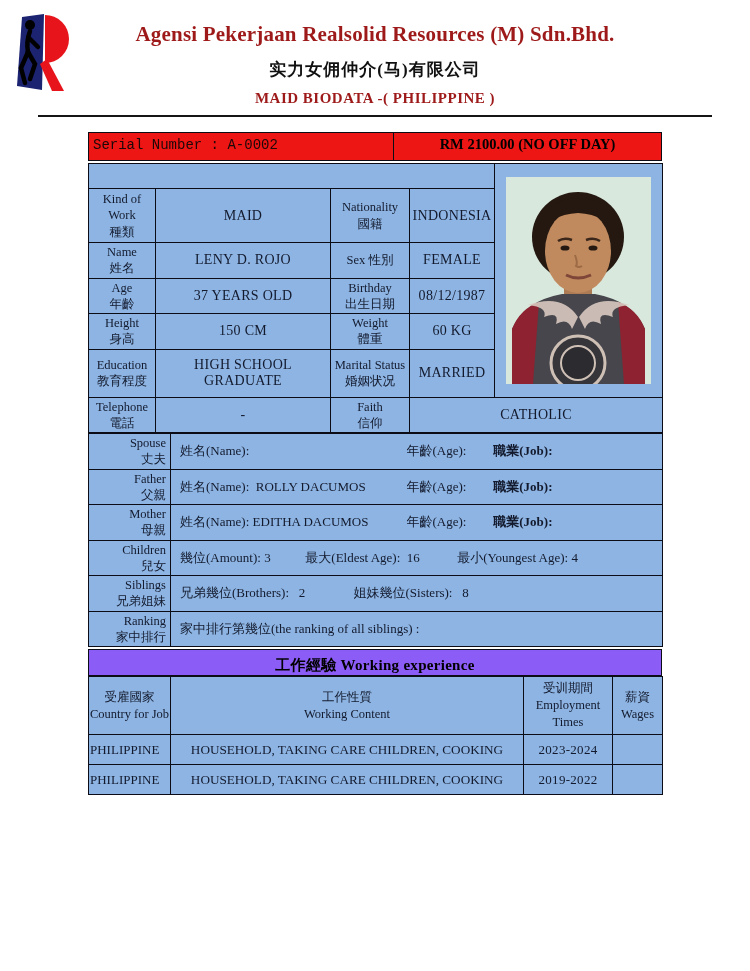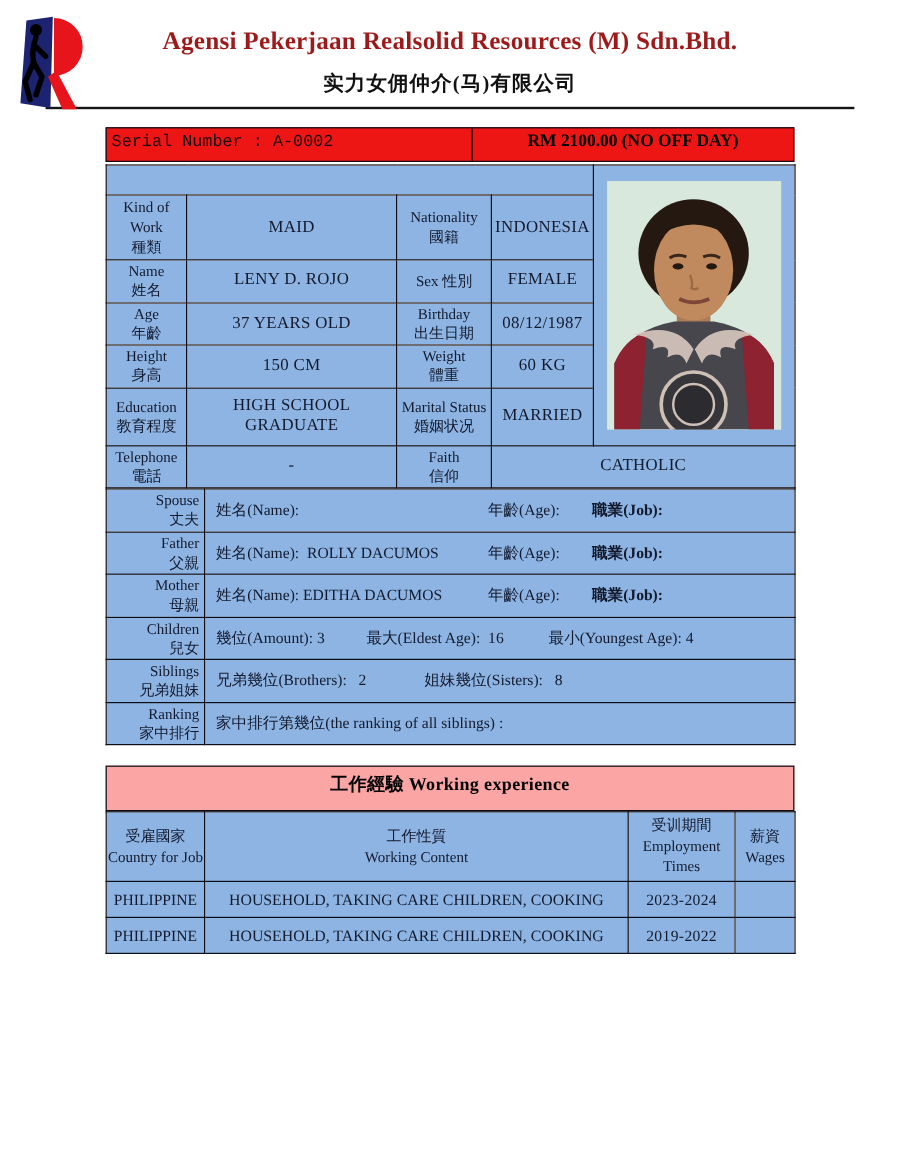--- a/index.html
+++ b/index.html
@@ -32,25 +32,25 @@
   
   .flabel{text-align:right;font-size:12.5px;line-height:1.3;padding:1px 4px 1px 1px;}
   .flabel span{display:block;}
   .fval{font-size:13px;padding:0 0 0 9px;}
   .parts{display:flex;width:100%;}
   .parts span{white-space:pre-wrap;overflow:hidden;}
   .pa span:nth-child(1){flex:0 0 47%;} .pa span:nth-child(2){flex:0 0 18%;} .pa span:nth-child(3){flex:1;font-weight:bold;}
   .pc span:nth-child(1){flex:0 0 26%;} .pc span:nth-child(2){flex:0 0 31.5%;} .pc span:nth-child(3){flex:1;}
   .ps span:nth-child(1){flex:0 0 36%;} .ps span:nth-child(2){flex:1;}
   
-  .expbar{margin-top:17px;height:38px;border:1.5px solid #0c0c16;background:#fca5a5;box-sizing:border-box;
+  .expbar{margin-top:2px;height:27px;border:1.5px solid #0c0c16;background:#8b5cf6;box-sizing:border-box;
           text-align:center;font-weight:bold;color:#000;font-size:15px;line-height:31px;letter-spacing:.3px;}
   .work .hdr{text-align:center;font-size:12.5px;line-height:1.35;padding:2px 0;}
   .work .hdr span{display:block;}
-  .work .country{text-align:center;font-size:13px;}
+  .work .country{text-align:left;font-size:13px;}
   .work .wcontent{text-align:center;font-size:13.2px;white-space:nowrap;padding:0;}
   .work .period{text-align:center;font-size:13px;letter-spacing:.3px;}
 </style>
 </head>
 <body>
 
 <div class="page">
 
   <svg class="logo" viewBox="0 0 56 80" aria-hidden="true">
     <path d="M9,5 L31,2 L29,78 L4,74 Z" fill="#1c2370"></path>
@@ -60,20 +60,21 @@
       <circle cx="17" cy="13" r="5" fill="#000" stroke="none"></circle>
       <path d="M17,19 Q13,30 15,40"></path>
       <path d="M15,40 L22,52 L17,67"></path>
       <path d="M15,40 L8,56 L12,71"></path>
       <path d="M16,26 L25,35"></path>
     </g>
   </svg>
   <div class="htext">
     <div class="company-name">Agensi Pekerjaan Realsolid Resources (M) Sdn.Bhd.</div>
     <div class="company-cn">实力女佣仲介(马)有限公司</div>
+    <div class="doc-title">MAID BIODATA -( PHILIPPINE )</div>
   </div>
   <div class="rule"></div>
 
   <div class="content">
 
     <div class="serial">
       <div class="serial-left">Serial Number : A-0002</div>
       <div class="serial-right">RM 2100.00 (NO OFF DAY)</div>
     </div>
 

